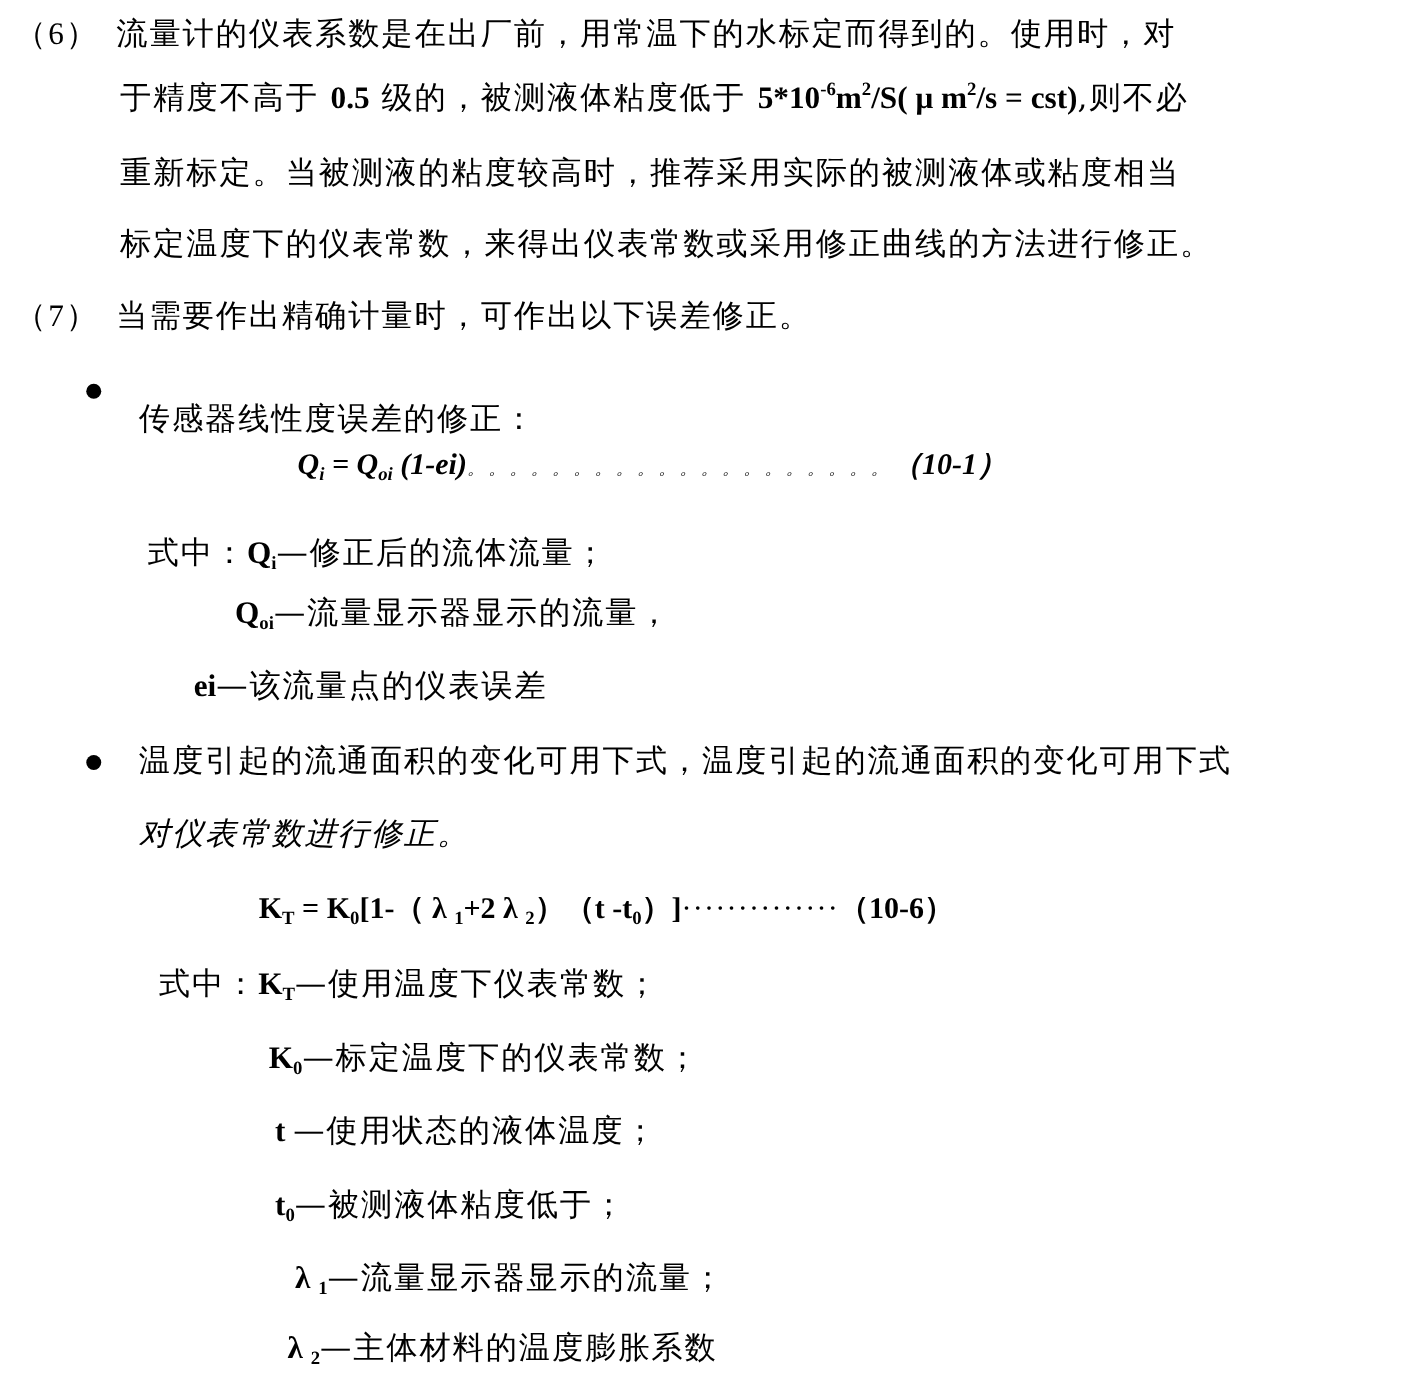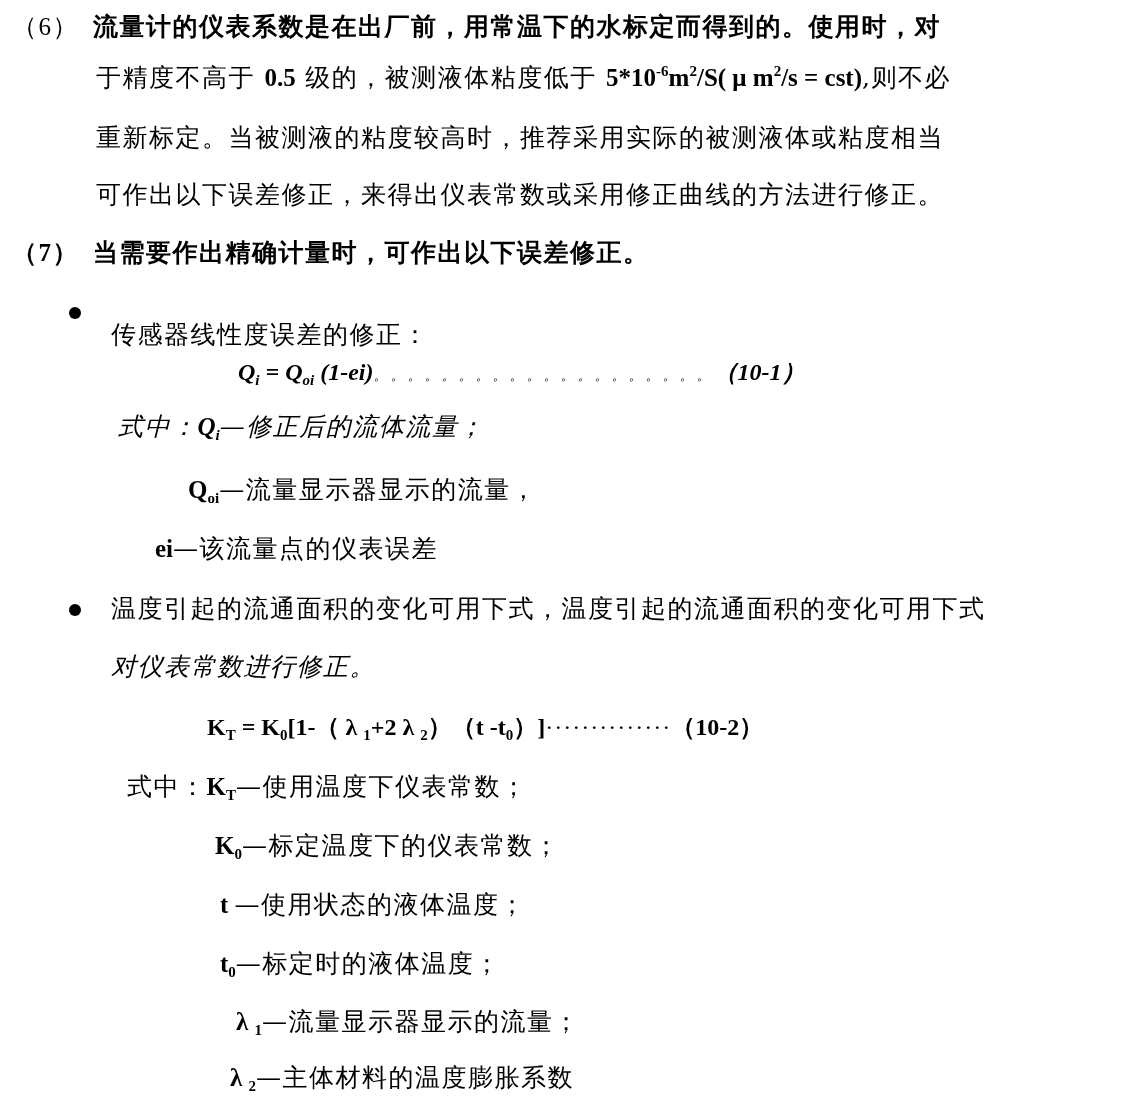--- a/index.html
+++ b/index.html
@@ -45,79 +45,79 @@
       background: #000000;
     }
     .num {
       font-family: "Liberation Serif", "DejaVu Serif", serif;
     }
   </style>
 </head>
 <body>
 
 <div class="line" style="left:12px; top:12px;">
-  <span class="num">（6）</span><span style="margin-left:14px;font-weight:bold;">流量计的仪表系数是在出厂前，用常温下的水标定而得到的。使用时，对</span>
+  <span class="num">（6）</span><span style="margin-left:14px;">流量计的仪表系数是在出厂前，用常温下的水标定而得到的。使用时，对</span>
 </div>
 
 <div class="line" style="left:96px; top:63px;">
   <span>于精度不高于</span>
   <span class="b">0.5</span>
   <span>级的，被测液体粘度低于</span>
   <span class="b"><span>5*10</span><span class="sup">-6</span><span>m</span><span class="sup">2</span><span>/S( μ m</span><span class="sup">2</span><span>/s = cst)</span></span><span>,则不必</span>
 </div>
 
 <div class="line" style="left:96px; top:123px;">重新标定。当被测液的粘度较高时，推荐采用实际的被测液体或粘度相当</div>
 
-<div class="line" style="left:96px; top:180px;">可作出以下误差修正，来得出仪表常数或采用修正曲线的方法进行修正。</div>
+<div class="line" style="left:96px; top:180px;">标定温度下的仪表常数，来得出仪表常数或采用修正曲线的方法进行修正。</div>
 
-<div class="line" style="left:12px; top:238px;font-weight:bold;">
+<div class="line" style="left:12px; top:238px;">
   <span class="num">（7）</span><span style="margin-left:14px;">当需要作出精确计量时，可作出以下误差修正。</span>
 </div>
 
 <div class="bullet" style="left:69px; top:307px;"></div>
 <div class="line" style="left:111px; top:297px;margin-top:23px;">传感器线性度误差的修正：</div>
 
 <div class="line b" style="left:238px; top:357px; font-size:24px;font-style:italic;">
   <span>Q</span><span class="sub">i</span><span> = </span><span>Q</span><span class="sub">oi</span><span> (1-ei)</span><span style="font-weight:normal; font-size:14px; letter-spacing:3px;">。。。。。。。。。。。。。。。。。。。。</span><span>（10-1）</span>
 </div>
 
-<div class="line" style="left:118px; top:412px;font-style:italic;">
+<div class="line" style="left:118px; top:427px;">
   <span>式中：</span><span class="b">Q</span><span class="b sub">i</span><span>—修正后的流体流量；</span>
 </div>
 
 <div class="line" style="left:155px; top:475px;margin-left:33px;">
   <span class="b">Q</span><span class="b sub">oi</span><span>—流量显示器显示的流量，</span>
 </div>
 
 <div class="line" style="left:155px; top:534px;">
   <span class="b">ei</span><span>—该流量点的仪表误差</span>
 </div>
 
 <div class="bullet" style="left:69px; top:604px;"></div>
 <div class="line" style="left:111px; top:594px;">温度引起的流通面积的变化可用下式，温度引起的流通面积的变化可用下式</div>
 <div class="line" style="left:111px; top:652px;font-style:italic;">对仪表常数进行修正。</div>
 
 <div class="line b" style="left:207px; top:712px; font-size:24px;">
-  <span>K</span><span class="sub">T</span><span> = K</span><span class="sub">0</span><span>[1-（ λ </span><span class="sub">1</span><span>+2 λ </span><span class="sub">2</span><span>）（t -t</span><span class="sub">0</span><span>）]</span><span style="font-weight:normal; letter-spacing:1px;">··············</span><span>（10-2）</span>
+  <span>K</span><span class="sub">T</span><span> = K</span><span class="sub">0</span><span>[1-（ λ </span><span class="sub">1</span><span>+2 λ </span><span class="sub">2</span><span>）（t -t</span><span class="sub">0</span><span>）]</span><span style="font-weight:normal; letter-spacing:1px;">··············</span><span>（10-6）</span>
 </div>
 
 <div class="line" style="left:127px; top:772px;">
   <span>式中：</span><span class="b">K</span><span class="b sub">T</span><span>—使用温度下仪表常数；</span>
 </div>
 
 <div class="line" style="left:215px; top:831px;">
   <span class="b">K</span><span class="b sub">0</span><span>—标定温度下的仪表常数；</span>
 </div>
 
 <div class="line" style="left:220px; top:890px;">
   <span class="b">t </span><span>—使用状态的液体温度；</span>
 </div>
 
 <div class="line" style="left:220px; top:949px;">
-  <span class="b">t</span><span class="b sub">0</span><span>—标定时的液体温度；</span>
+  <span class="b">t</span><span class="b sub">0</span><span>—被测液体粘度低于；</span>
 </div>
 
 <div class="line" style="left:236px; top:1007px;">
   <span class="b">λ </span><span class="b sub">1</span><span>—流量显示器显示的流量；</span>
 </div>
 
 <div class="line" style="left:230px; top:1063px;">
   <span class="b">λ </span><span class="b sub">2</span><span>—主体材料的温度膨胀系数</span>
 </div>
 

